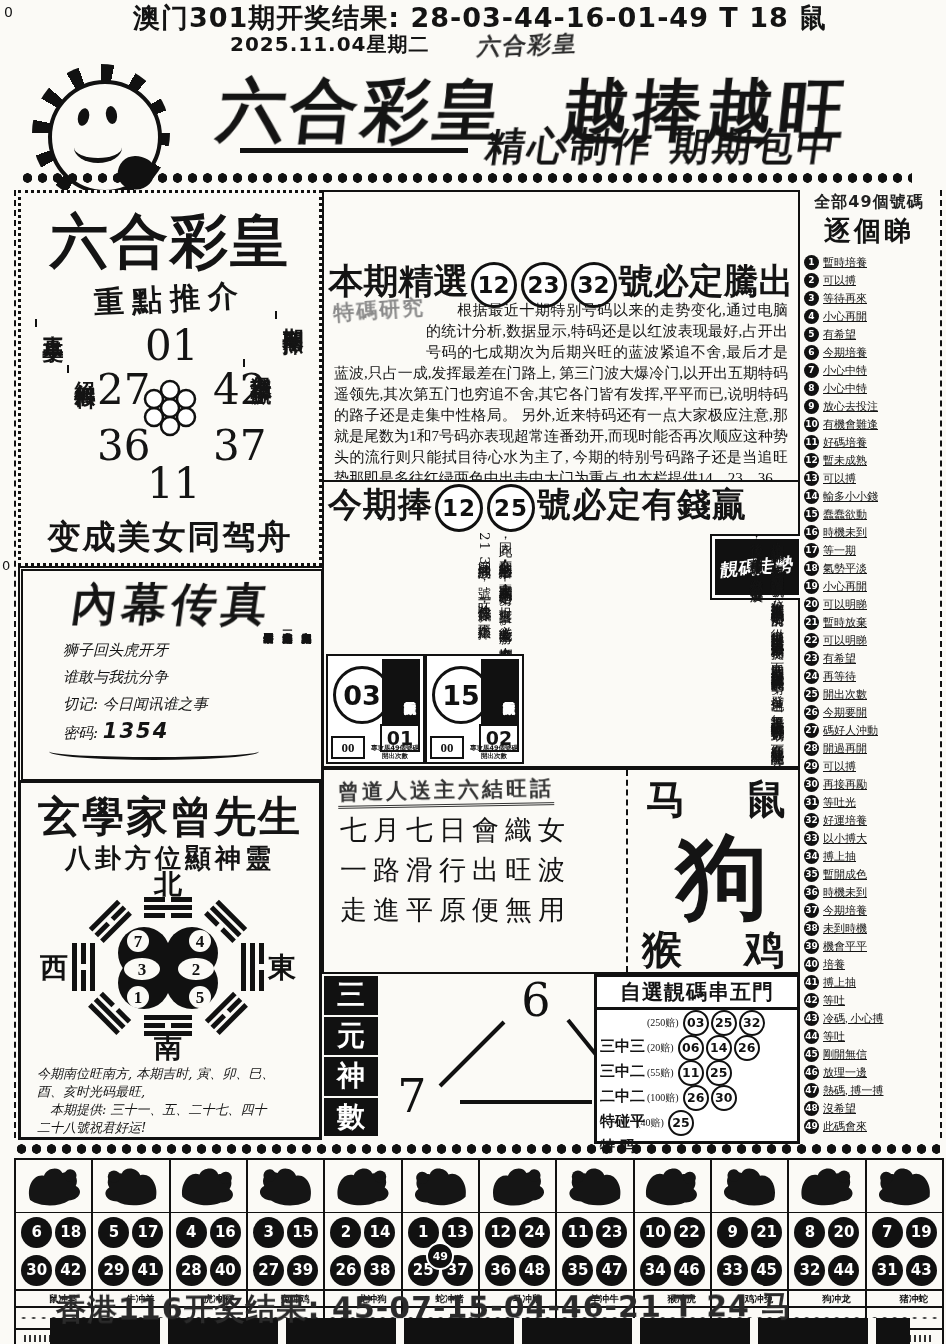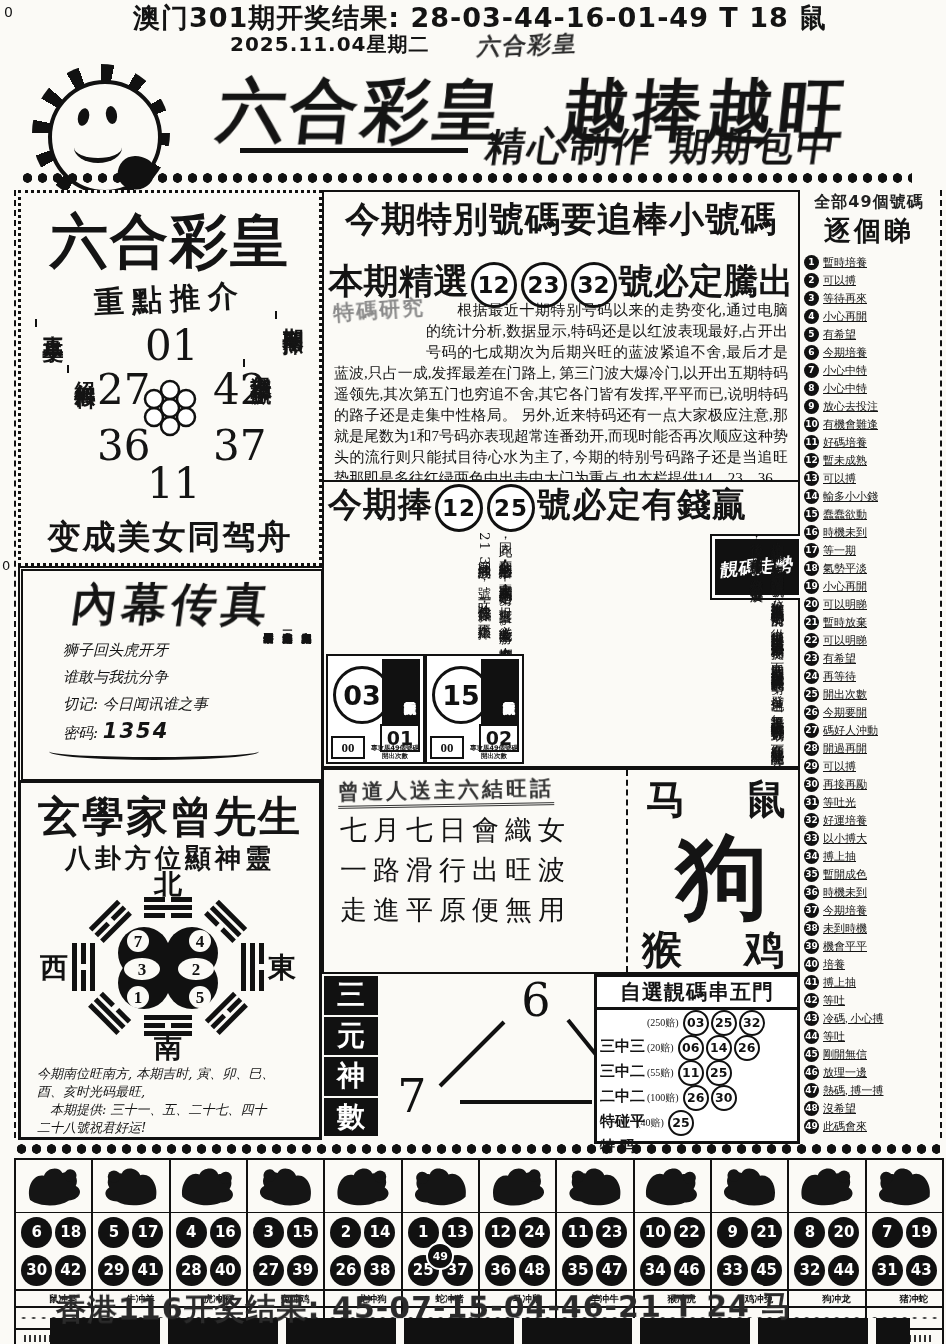--- a/index.html
+++ b/index.html
@@ -225,21 +225,20 @@
     </svg>
     <div class="abs serif" style="left:16px;top:282px;font-size:13px;line-height:18px;font-style:italic;">
       <div>今期南位旺南方, 本期吉时, 寅、卯、巳、</div>
       <div>酉、亥时光码最旺,</div>
       <div>　本期提供: 三十一、五、二十七、四十</div>
       <div>二十八號祝君好运!</div>
     </div>
   </div>
 
   <div class="box" style="left:322px;top:190px;width:474px;height:288px;border:2px solid #111;">
-    <div class="abs serif ctr" style="left:0;top:4px;width:100%;font-size:35px;font-weight:bold;letter-spacing:1px;white-space:nowrap;">今期特別號碼要追棒小號碼</div>
     <div class="abs ctr" style="left:0;top:66px;width:100%;font-size:35px;font-weight:bold;white-space:nowrap;font-family:'DejaVu Serif',serif;">
       <span>本期精選</span><span class="ccirc hcirc">12</span><span class="ccirc hcirc">23</span><span class="ccirc hcirc">32</span><span>號必定騰出</span>
     </div>
     <div class="abs" style="left:10px;top:108px;width:454px;font-size:15px;line-height:21px;text-align:justify;">
       <span class="heavy blur1" style="float:left;width:92px;height:46px;font-size:21px;color:#8a8a8a;transform:rotate(-4deg);letter-spacing:2px;">特碼研究</span>
       <span>　　根据最近十期特别号码以来的走势变化,通过电脑的统计分析,数据显示,特码还是以红波表现最好,占开出号码的七成期次为后期兴旺的蓝波紧追不舍,最后才是蓝波,只占一成,发挥最差在门路上, 第三门波大爆冷门,以开出五期特码遥领先,其次第五门也穷追不舍,其它各门皆有发挥,平平而已,说明特码的路子还是走集中性格局。 另外,近来特码还有一点大家极应注意,那就是尾数为1和7号码亦表现超常连番劲开,而现时能否再次顺应这种势头的流行则只能拭目待心水为主了, 今期的特别号码路子还是当追旺势那即是多往红绿两色中出击中大门为重点 也本栏提供14、23、36</span>
     </div>
   </div>
 
   <div class="box" style="left:322px;top:480px;width:474px;height:284px;border:2px solid #111;">

